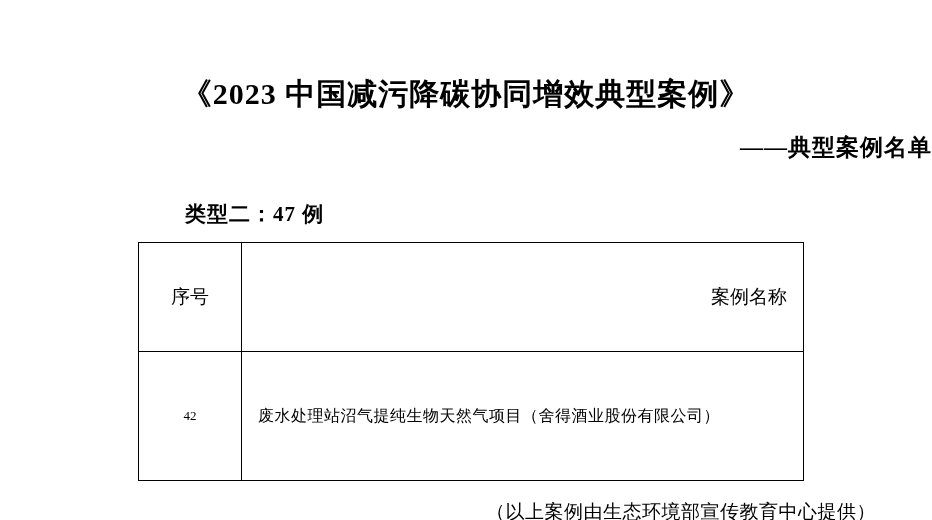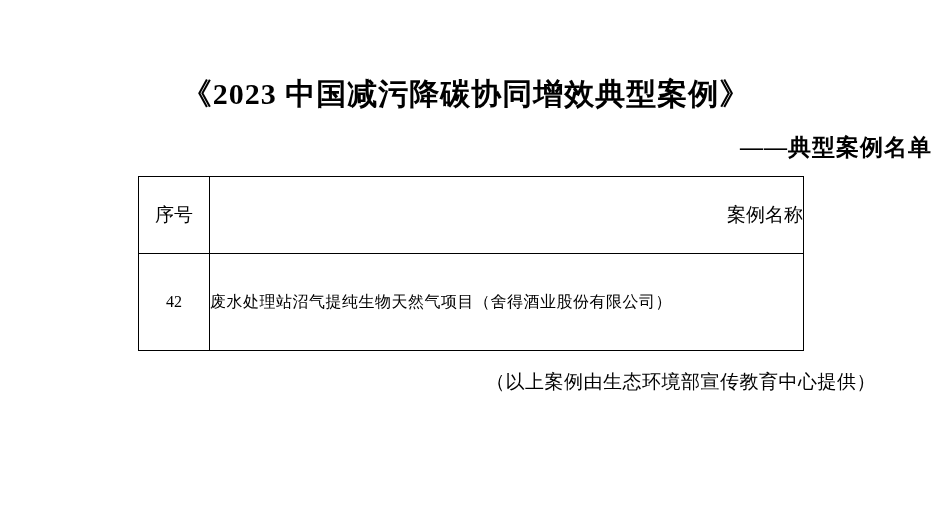--- a/index.html
+++ b/index.html
@@ -45,41 +45,41 @@
   }
   table.case-table {
     border-collapse: collapse;
     margin-top: 14px;
     margin-left: 138px;
     width: 666px;
     table-layout: fixed;
   }
   table.case-table td, table.case-table th {
     border: 1px solid #000000;
-    padding: 0;
+    padding: 16px;
     vertical-align: middle;
     font-weight: normal;
   }
   .th-no {
     width: 70px;
     height: 76px;
     text-align: center;
     font-size: 19px;
     font-weight: bold;
   }
   .th-name {
     text-align: right;
     font-size: 19px;
     font-weight: bold;
   }
   .td-no {
     width: 70px;
     height: 96px;
     text-align: center;
-    font-size: 16px;
+    font-size: 13px;
   }
   .td-name {
     font-size: 16px;
     line-height: 1.85;
     padding: 10px 14px 10px 14px;
     text-align: justify;
     letter-spacing: 0.5px;
   }
   .footer-note {
     text-align: right;
@@ -91,20 +91,21 @@
 </style>
 </head>
 <body>
 
 <div class="page">
 
   <div class="doc-title">《2023 中国减污降碳协同增效典型案例》</div>
 
   <div class="doc-subtitle">——典型案例名单</div>
 
+  <div class="section-label">类型二：47 例</div>
 
   <table class="case-table">
     <thead>
       <tr>
         <th class="th-no">序号</th>
         <th class="th-name">案例名称</th>
       </tr>
     </thead>
     <tbody>
       <tr>

